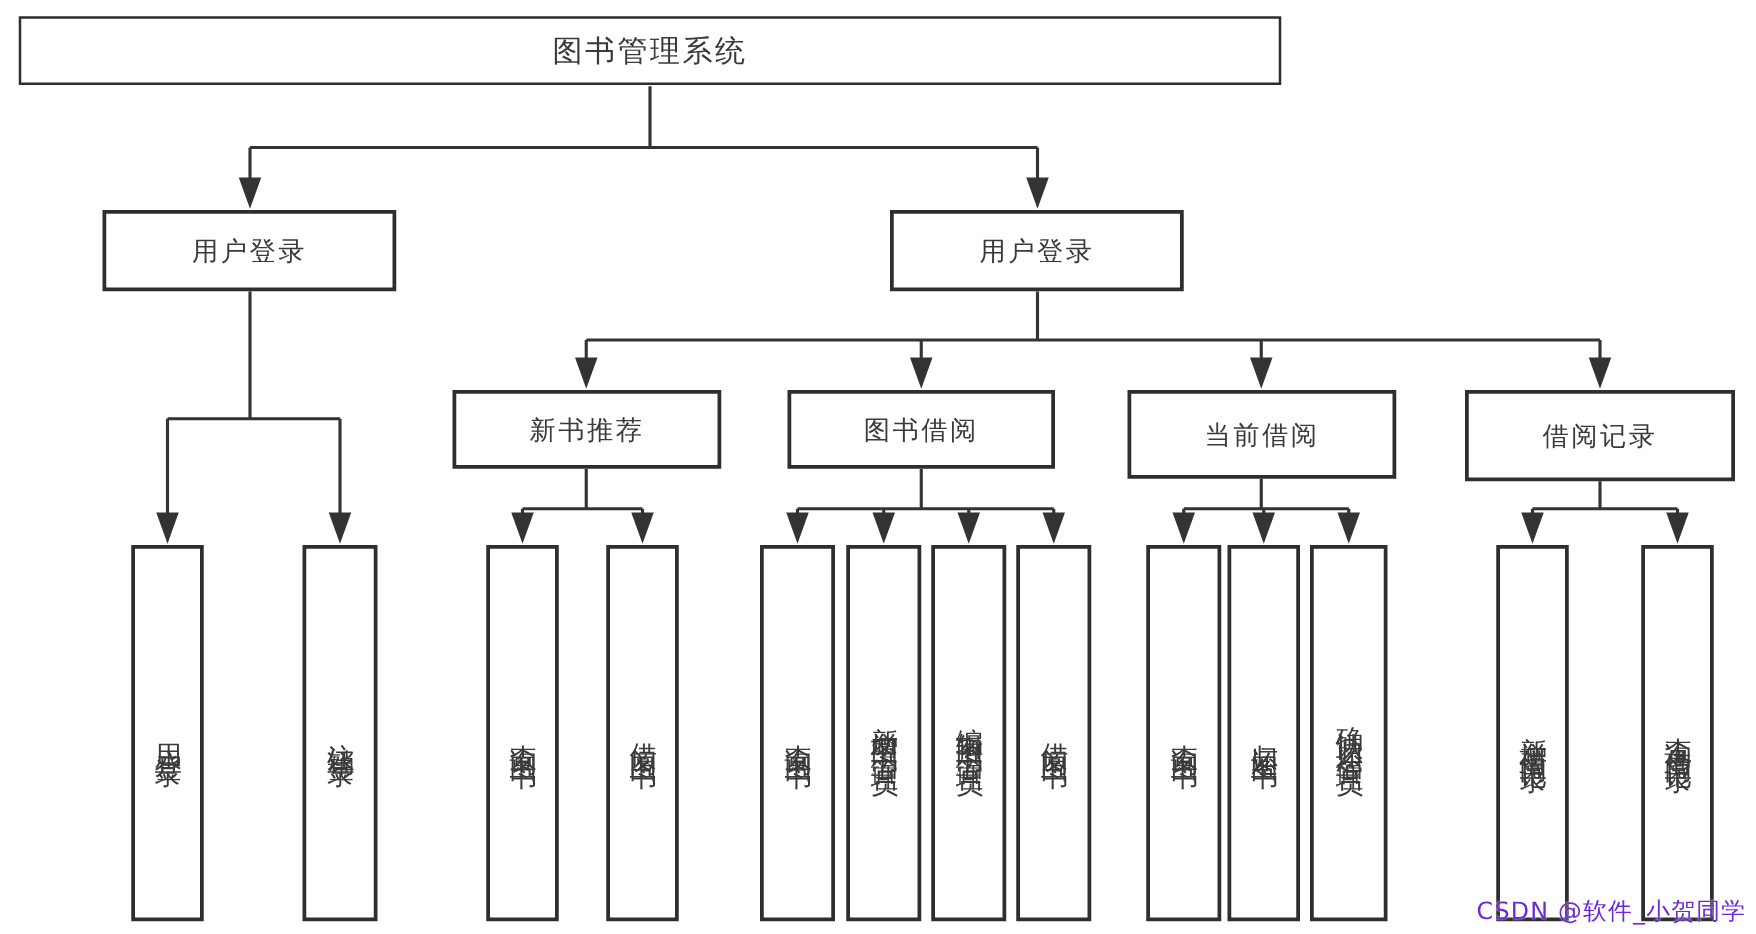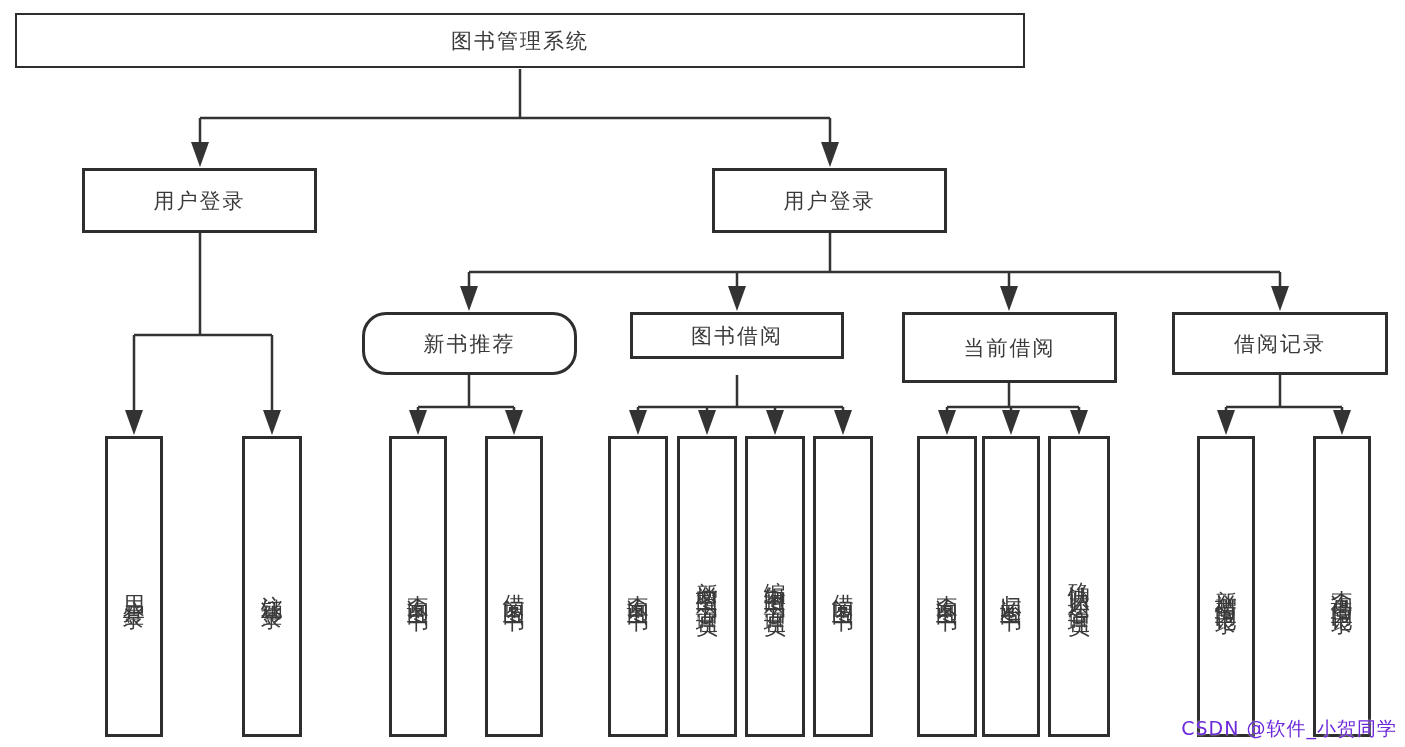--- a/index.html
+++ b/index.html
@@ -12,21 +12,21 @@
   }
   #wires{position:absolute;left:0;top:0;width:1405px;height:747px;}
   .box{
     position:absolute;
     box-sizing:border-box;
     background:#ffffff;
     border:3px solid #2e2e2e;
     color:#3a3a3a;
     display:flex;align-items:center;justify-content:center;
   }
-  .root-box{border-width:2px;font-size:21px;letter-spacing:2px;}
+  .root-box{border-width:2px;font-size:24px;letter-spacing:2px;}
   .h-box{font-size:21px;letter-spacing:2px;}
   .v-box span{
     writing-mode:vertical-rl;
     font-size:22px;
     letter-spacing:5px;
     line-height:1.15;
     color:#3a3a3a;
   }
   .watermark{
     position:absolute;
@@ -73,24 +73,24 @@
       <polygon points="1217,410 1235,410 1226,435"></polygon>
       <polygon points="1333,410 1351,410 1342,435"></polygon>
     </g>
   </svg>
 
   <div class="box root-box" style="left:15px;top:13px;width:1010px;height:55px;">图书管理系统</div>
 
   <div class="box h-box" style="left:82px;top:168px;width:235px;height:65px;">用户登录</div>
   <div class="box h-box" style="left:712px;top:168px;width:235px;height:65px;">用户登录</div>
 
-  <div class="box h-box" style="left:362px;top:312px;width:215px;height:63px;border-radius:24px;">新书推荐</div>
-  <div class="box h-box" style="left:630px;top:312px;width:214px;height:47px;">图书借阅</div>
+  <div class="box h-box" style="left:362px;top:312px;width:215px;height:63px;">新书推荐</div>
+  <div class="box h-box" style="left:630px;top:312px;width:214px;height:63px;">图书借阅</div>
   <div class="box h-box" style="left:902px;top:312px;width:215px;height:71px;">当前借阅</div>
-  <div class="box h-box" style="left:1172px;top:312px;width:216px;height:63px;">借阅记录</div>
+  <div class="box h-box" style="left:1172px;top:312px;width:216px;height:73px;">借阅记录</div>
 
   <div class="box v-box" style="left:105px;top:436px;width:58px;height:301px;">
     <span>用户登录</span>
   </div>
   <div class="box v-box" style="left:242px;top:436px;width:60px;height:301px;">
     <span>注销登录</span>
   </div>
   <div class="box v-box" style="left:389px;top:436px;width:58px;height:301px;">
     <span>查询图书</span>
   </div>

